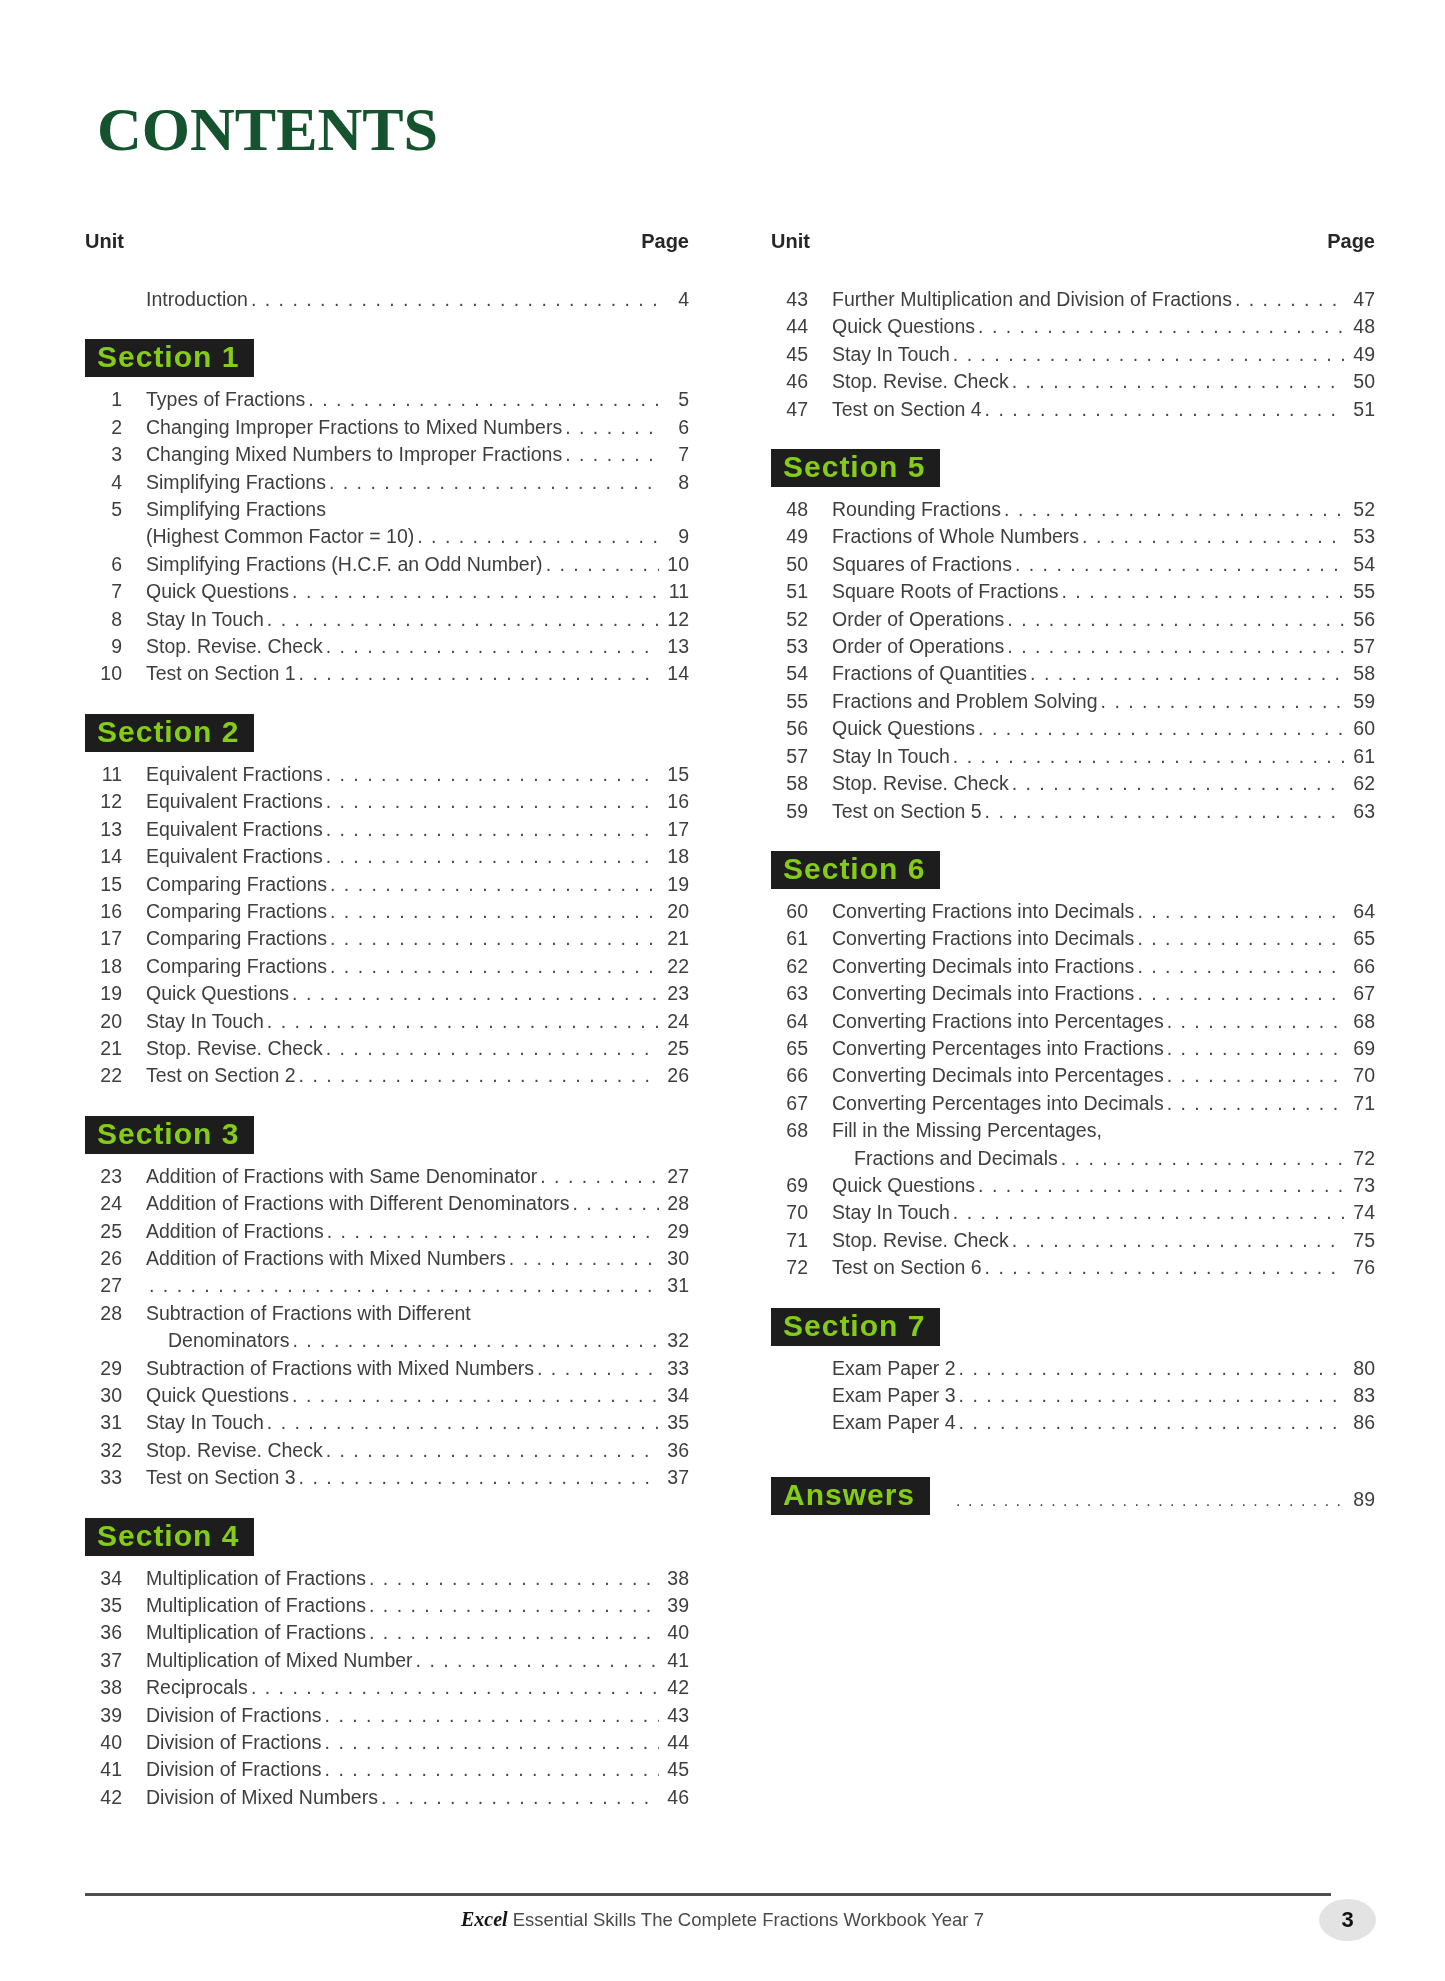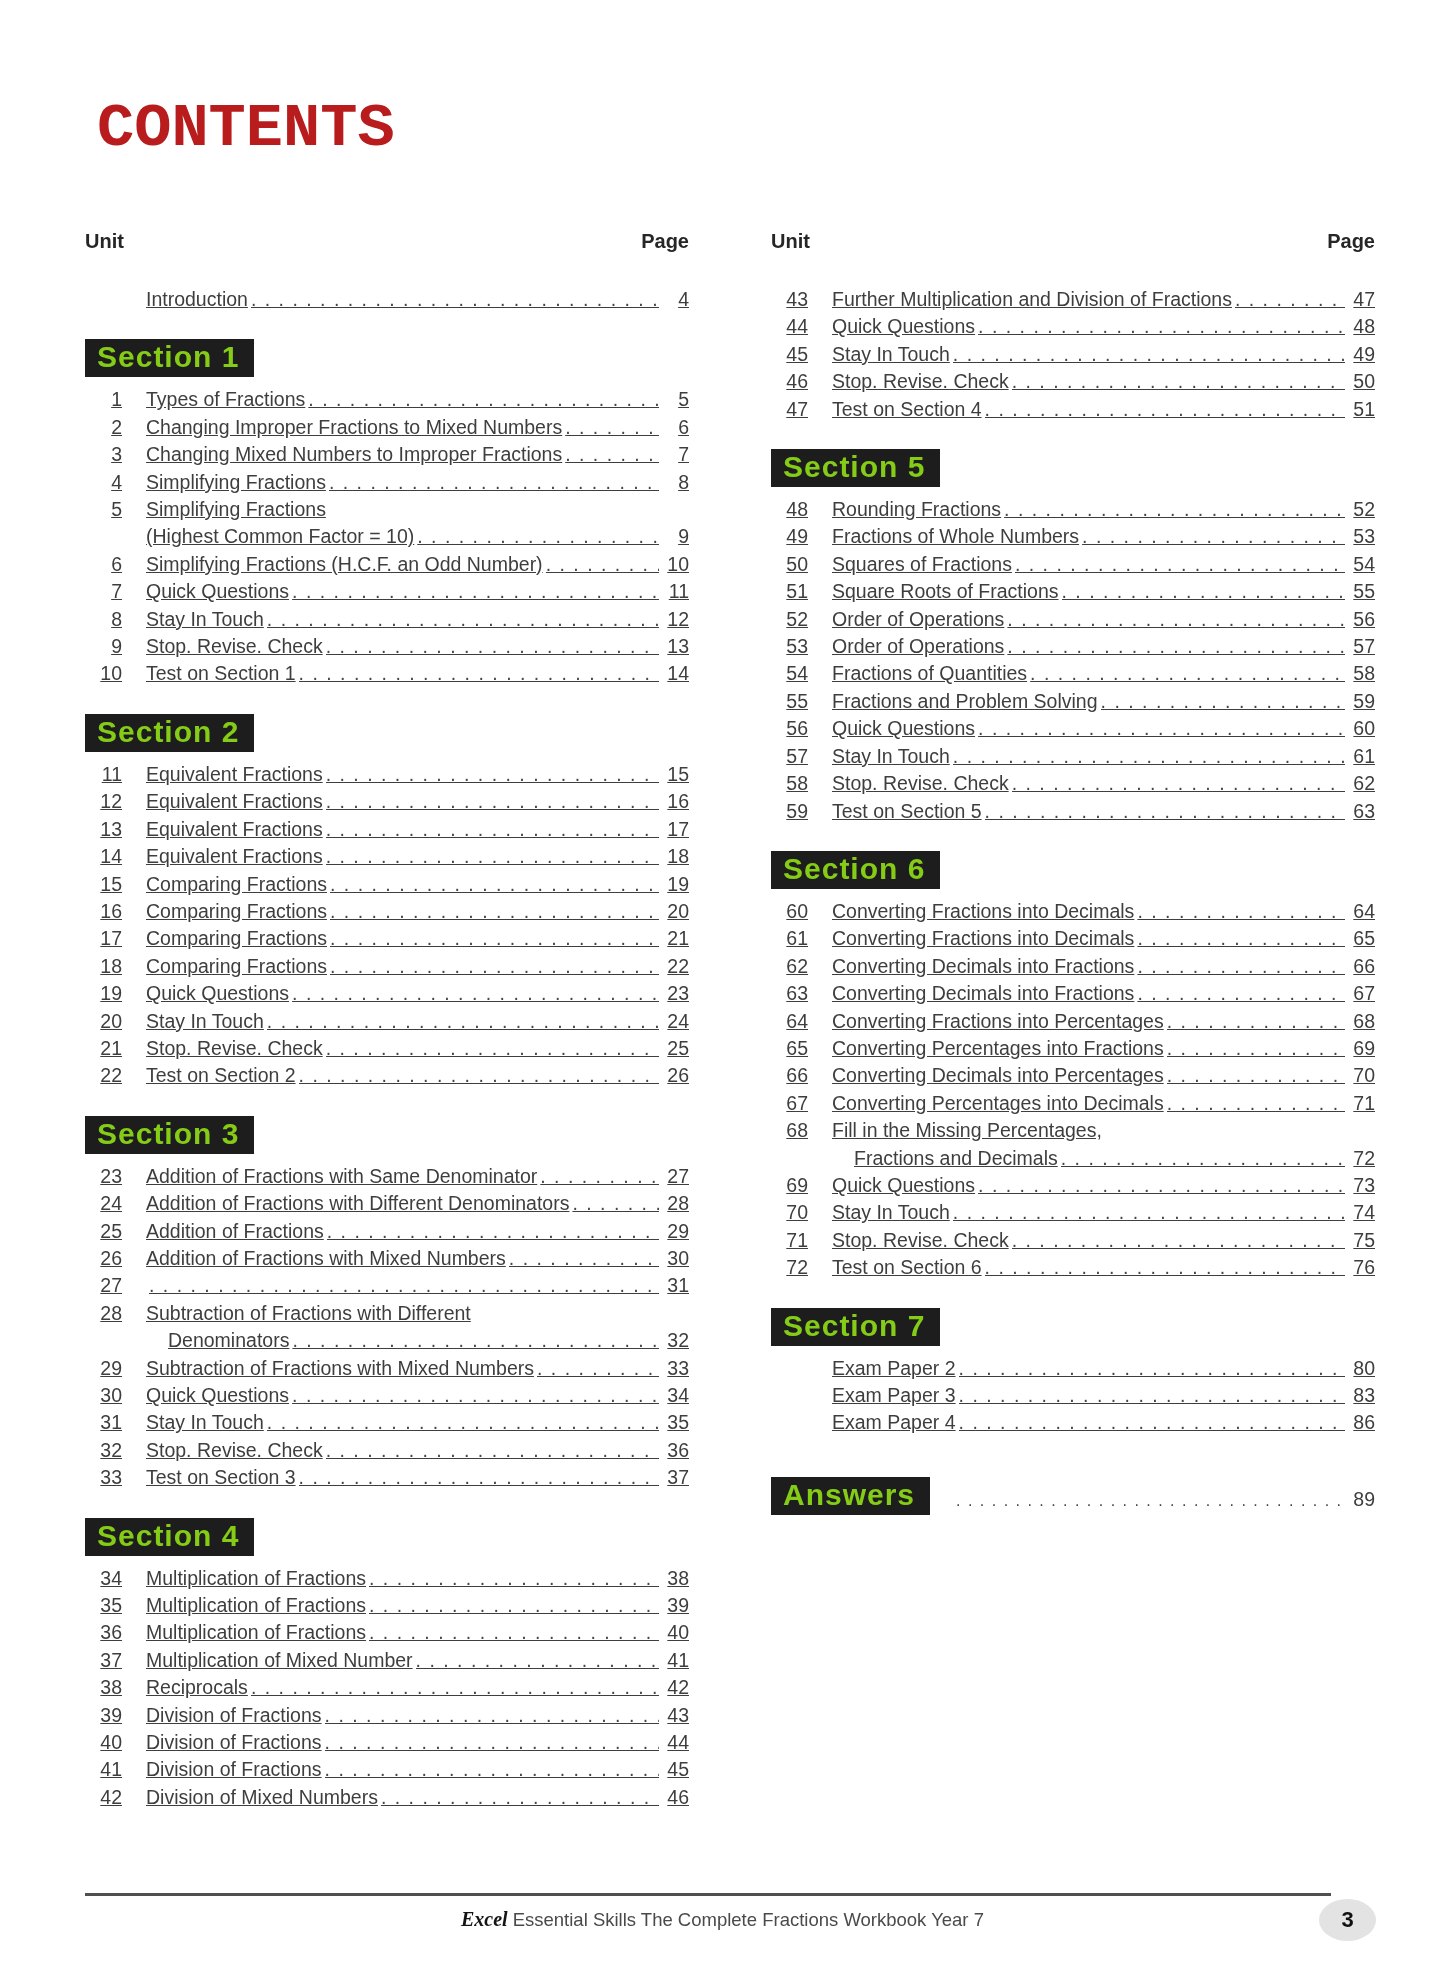--- a/index.html
+++ b/index.html
@@ -6,35 +6,35 @@
   body {
     width:1445px; height:1981px;
     background:#ffffff;
     font-family:"Liberation Sans", sans-serif;
     color:#3e3e3e;
     position:relative;
     overflow:hidden;
   }
   .page-title {
     position:absolute; left:97px; top:98px;
-    font-family:Liberation Mono, monospace;
+    font-family:Liberation Serif, serif;
     font-size:62px; font-weight:bold; letter-spacing:0px;
-    color:#b91c1c; line-height:1;
+    color:#14532d; line-height:1;
   }
   .cols {
     position:absolute; top:228px; left:85px; right:70px;
     display:flex; gap:82px;
   }
   .toc-column { flex:1; min-width:0; }
   .col-head {
     display:flex; justify-content:space-between;
     font-size:20px; font-weight:bold; color:#262626;
     line-height:27px;
   }
-  .entries { margin-top:0;text-decoration:underline; }
+  .entries { margin-top:0; }
   .entries.first { margin-top:31px; }
   .entry { display:flex; font-size:19.5px; line-height:27.4px; }
   .num { flex:none; width:37px; text-align:right; color:#3e3e3e; }
   .line { flex:1; display:flex; min-width:0; padding-left:24px; }
   .t { flex:none; white-space:pre; }
   .t.cont { margin-left:22px; }
   .dots {
     flex:1; min-width:0; overflow:hidden; white-space:nowrap;
     letter-spacing:1.5px; color:#454545; margin:0 3px;
   }

